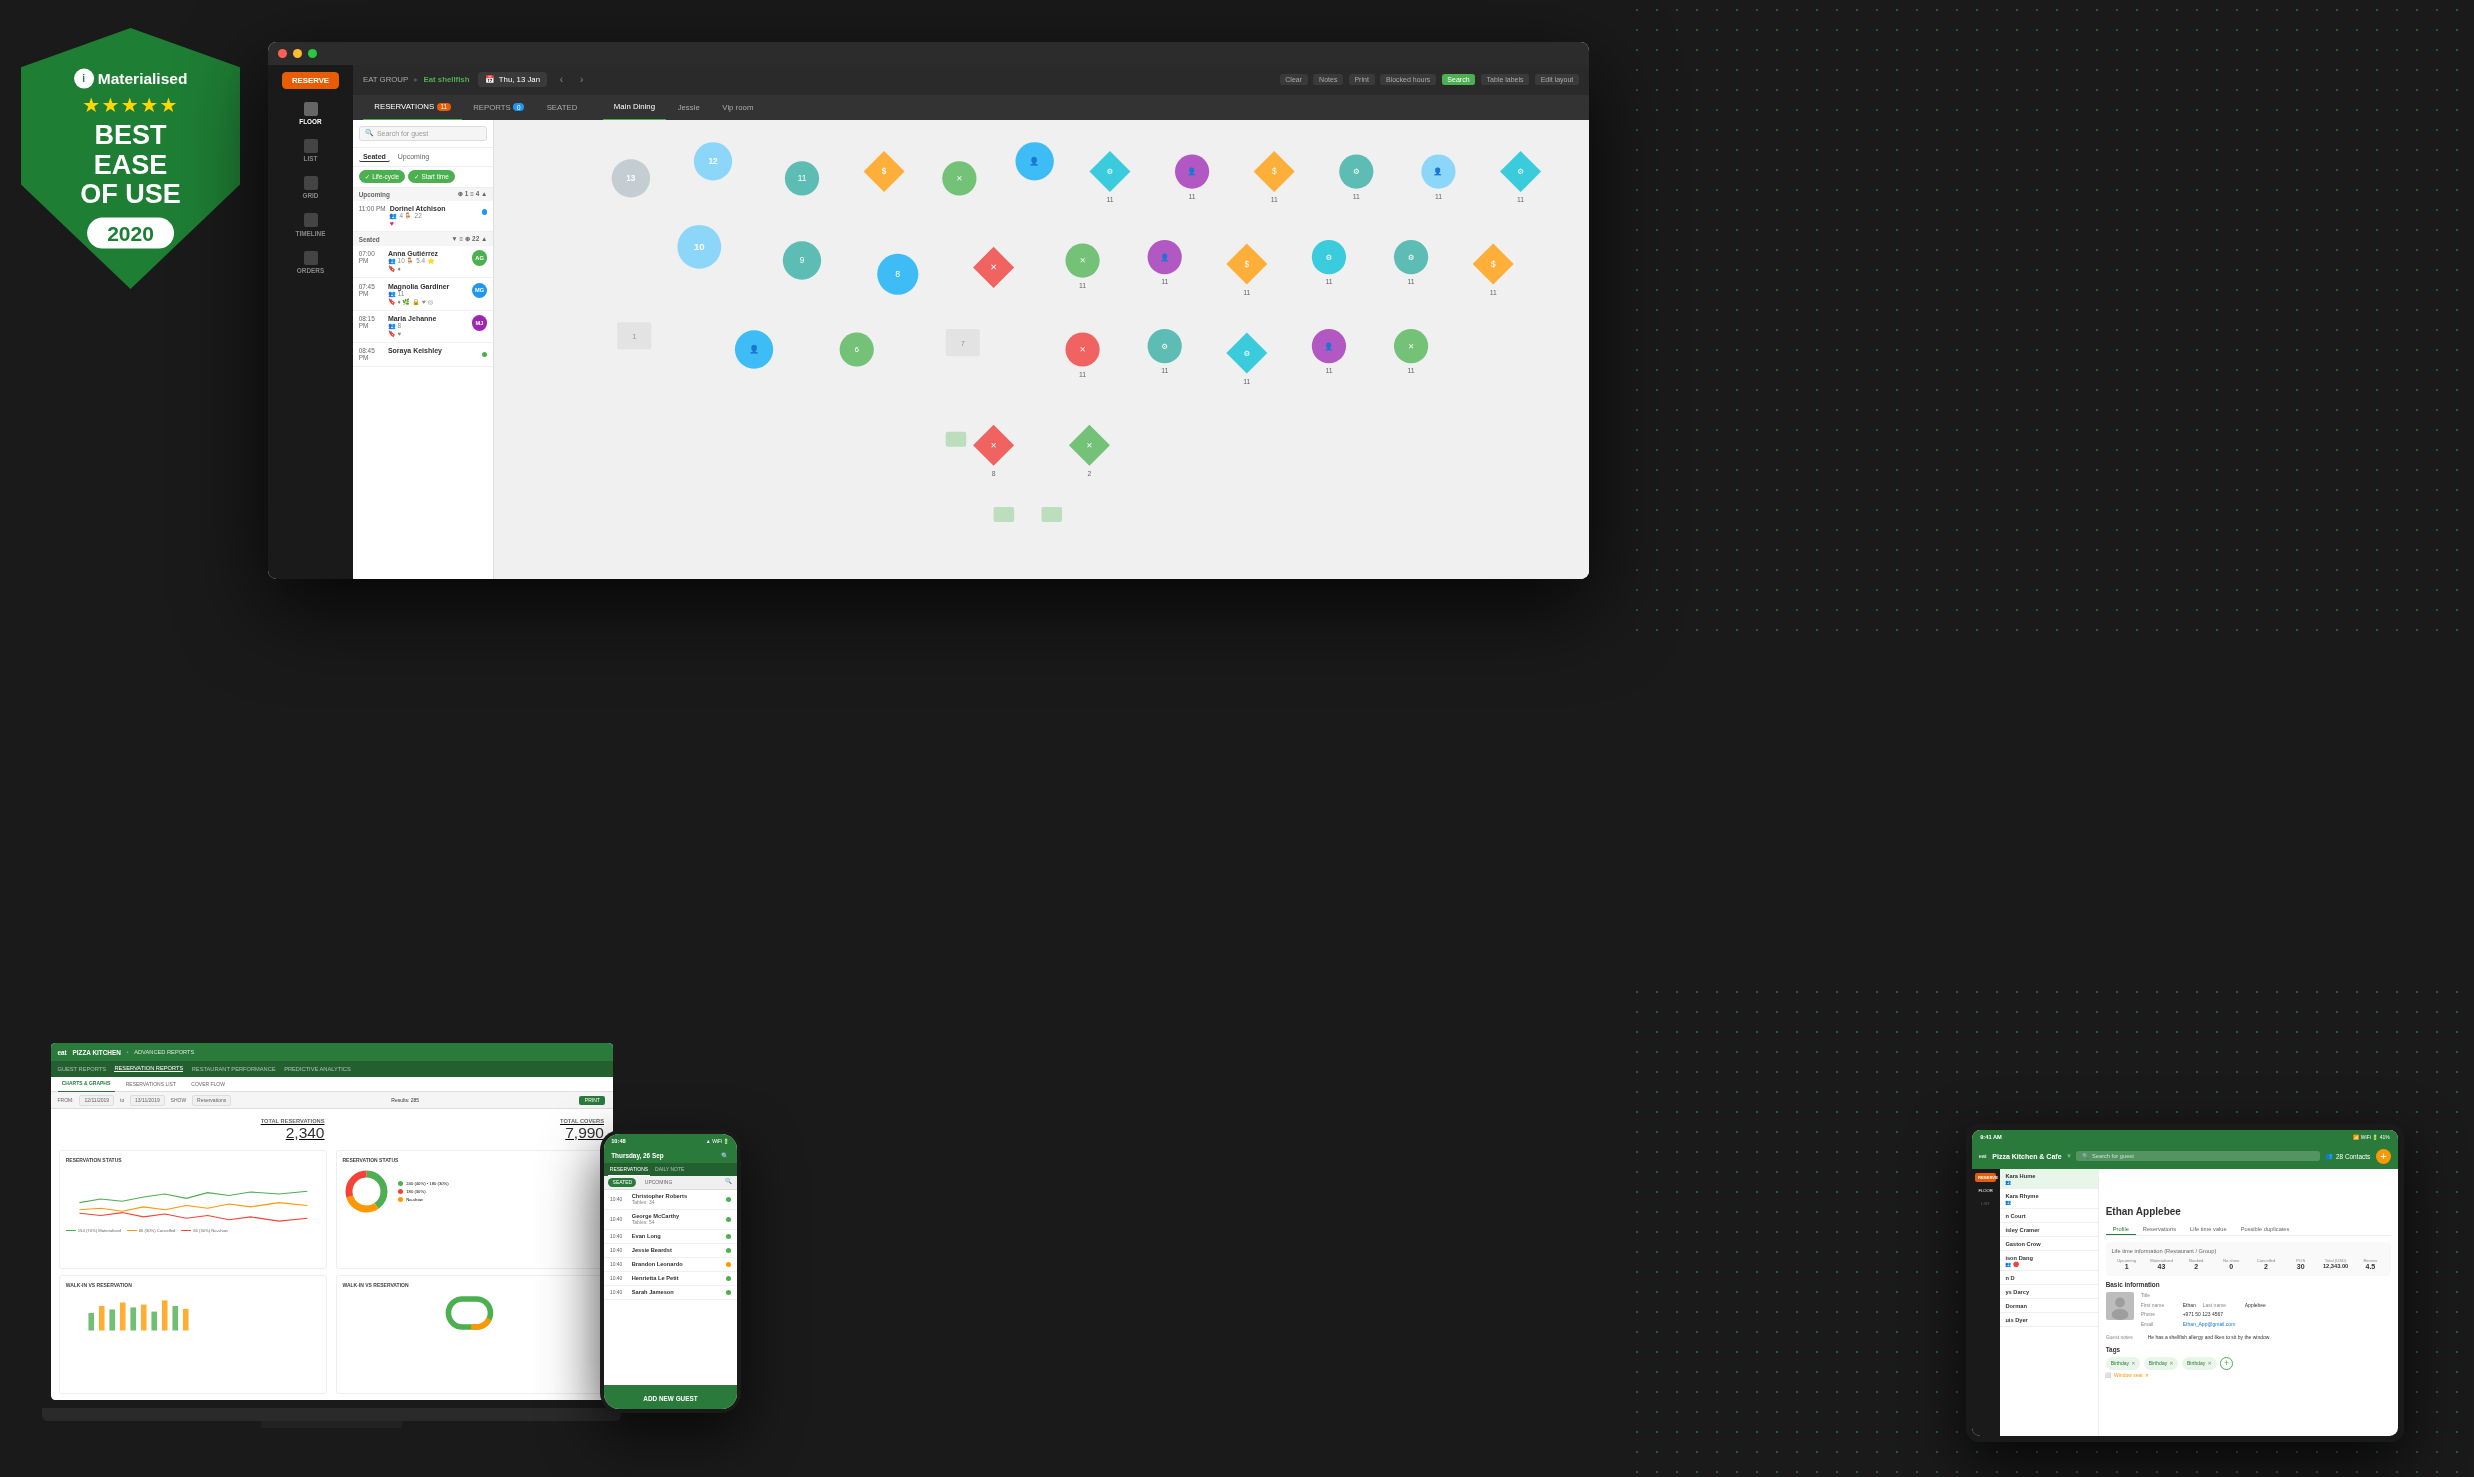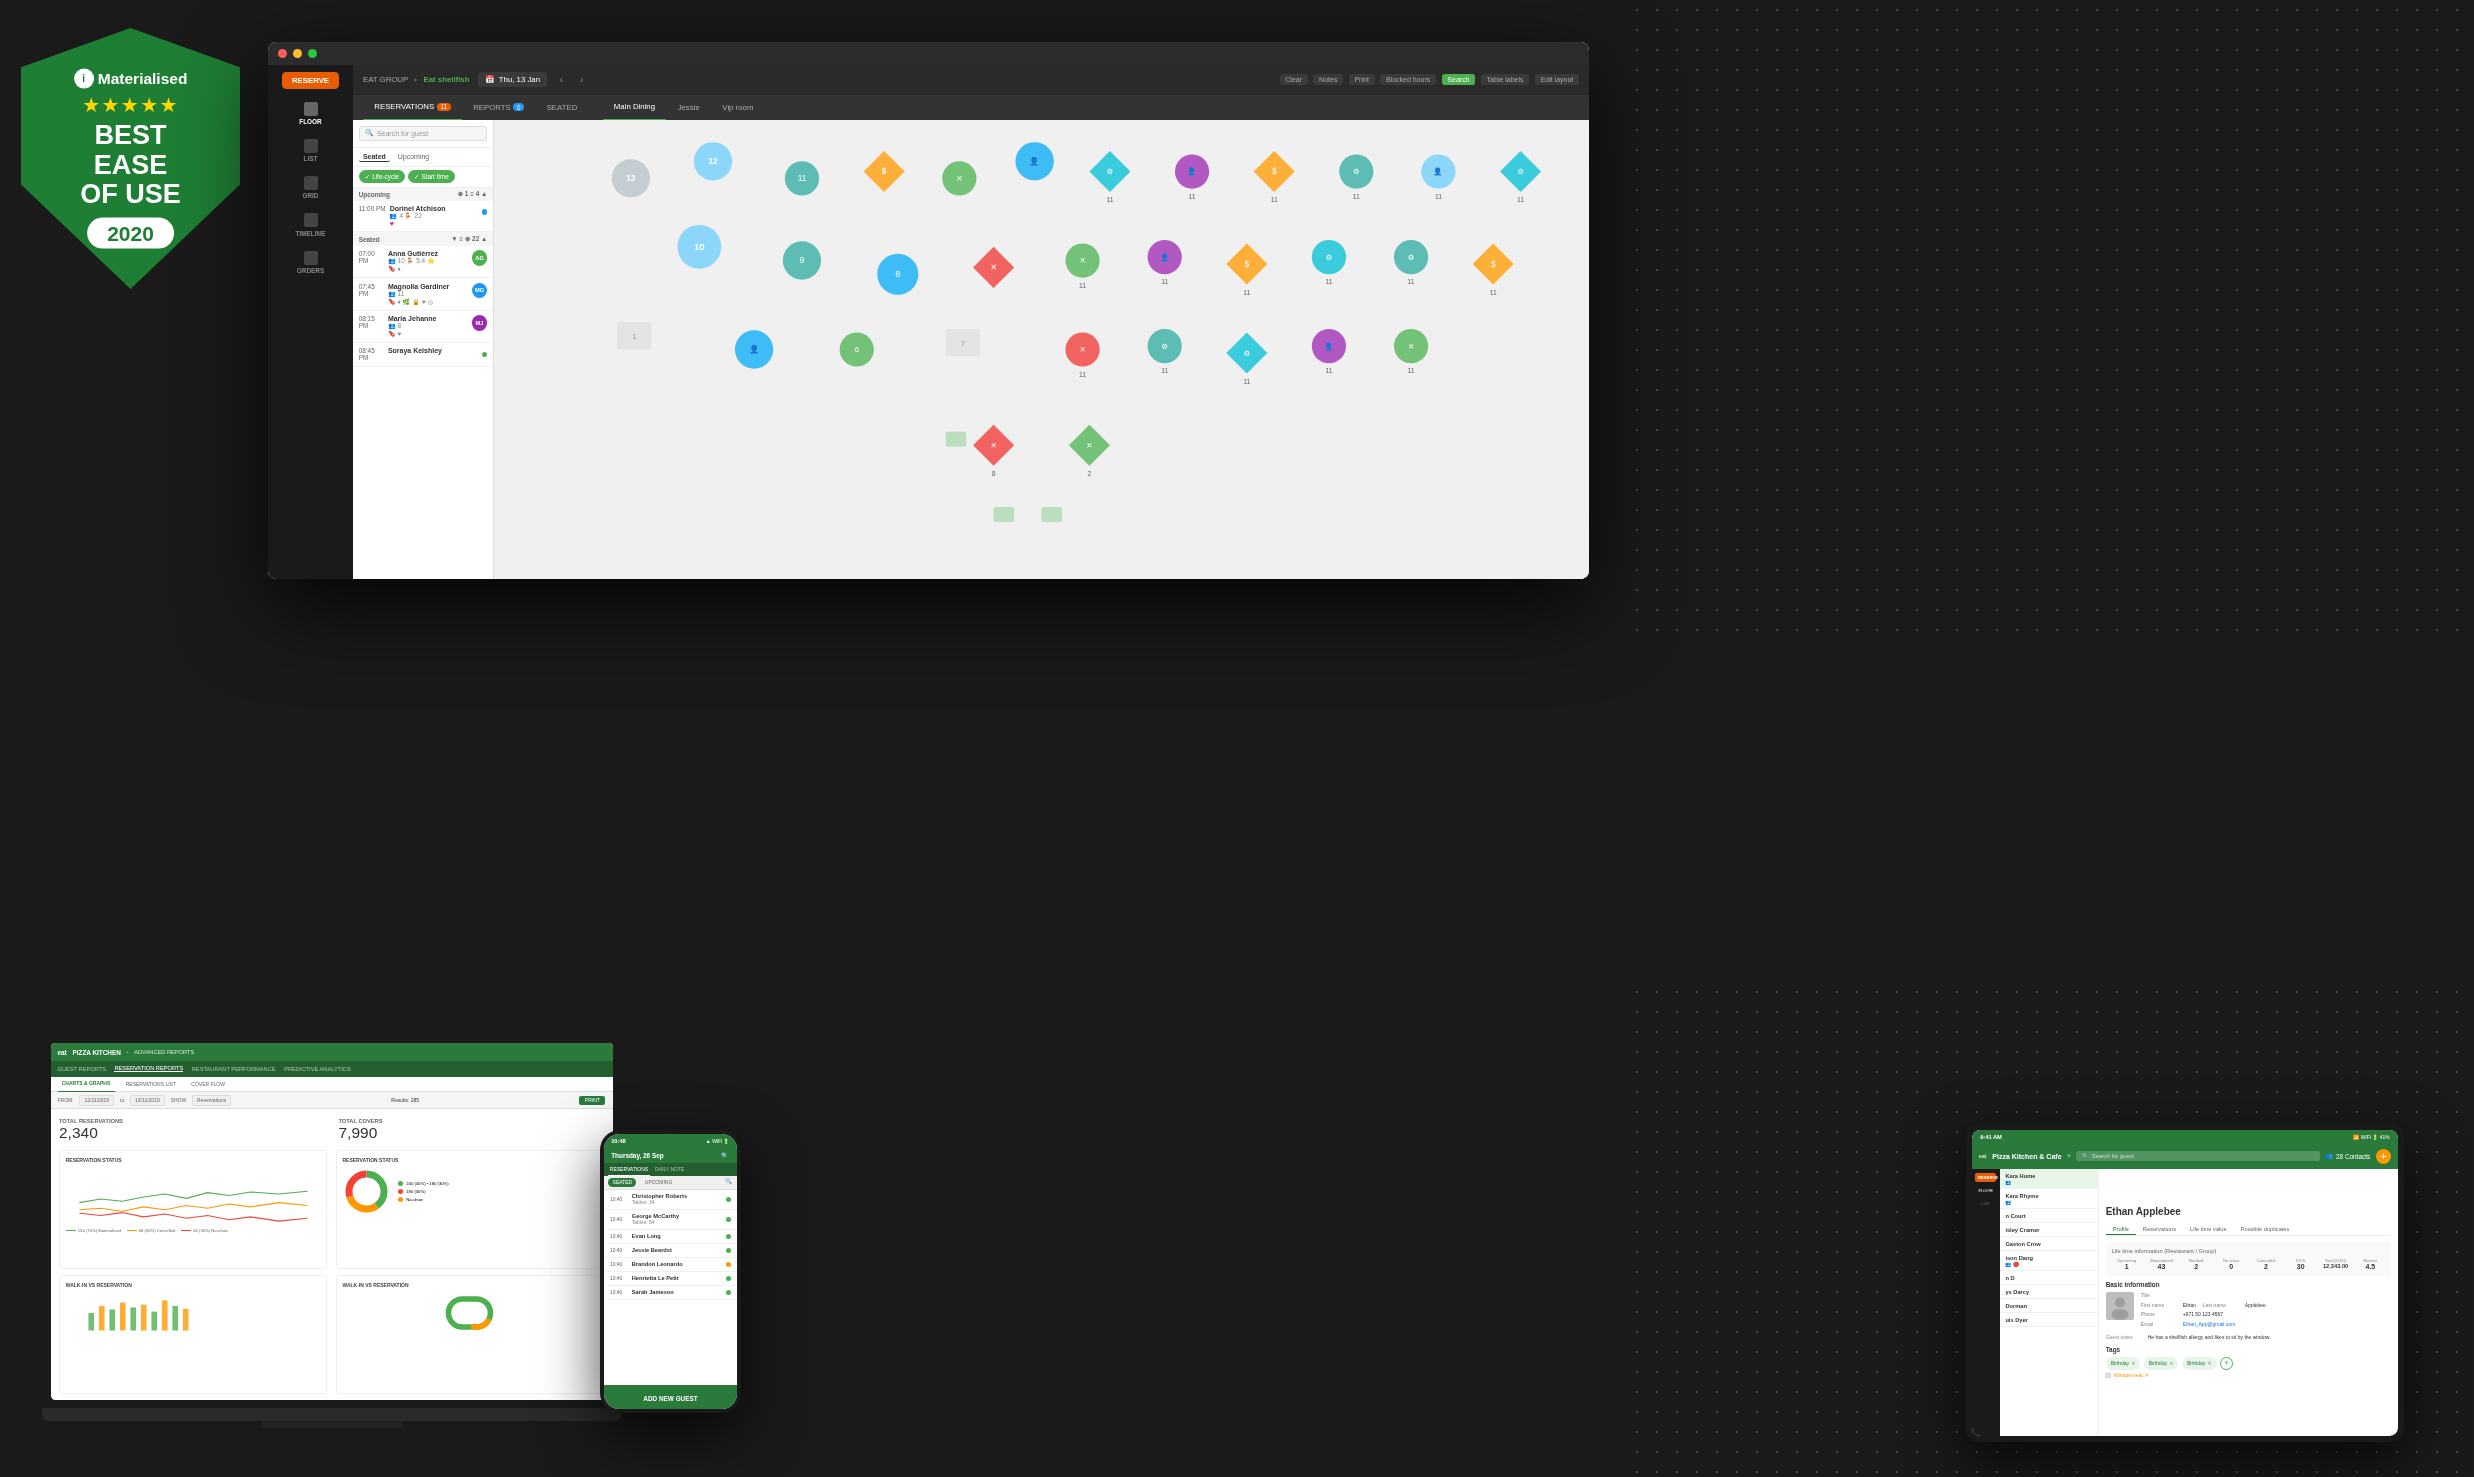--- a/index.html
+++ b/index.html
@@ -470,21 +470,22 @@
       font-size: 5px;
       margin-left: auto;
     }
     .laptop-metrics {
       display: flex;
       padding: 8.5px;
       gap: 14px;
     }
     .laptop-metric {
       flex: 1;
-      text-align: left;
+      text-align: right;
+      text-decoration: underline;
     }
     .laptop-metric-label { font-size: 5.7px; color: #666; font-weight: 600; }
     .laptop-metric-value { font-size: 15.5px; font-weight: 300; color: #333; }
     .laptop-charts {
       display: flex;
       padding: 0 8.5px;
       gap: 8.5px;
       flex: 1;
     }
     .laptop-chart {

